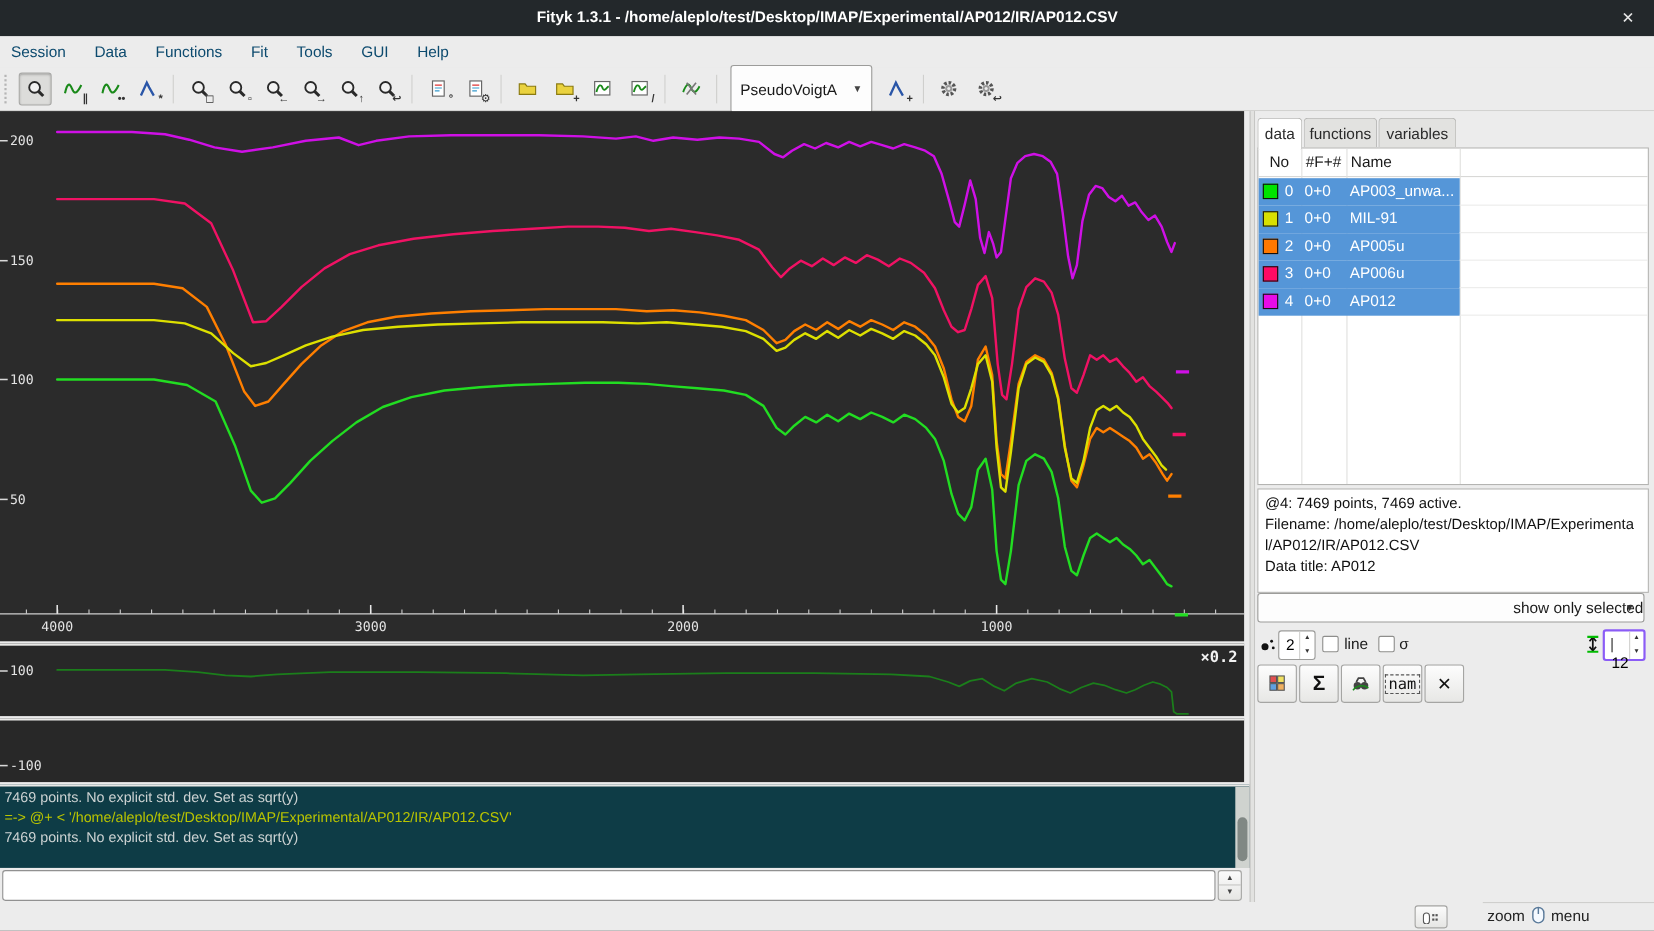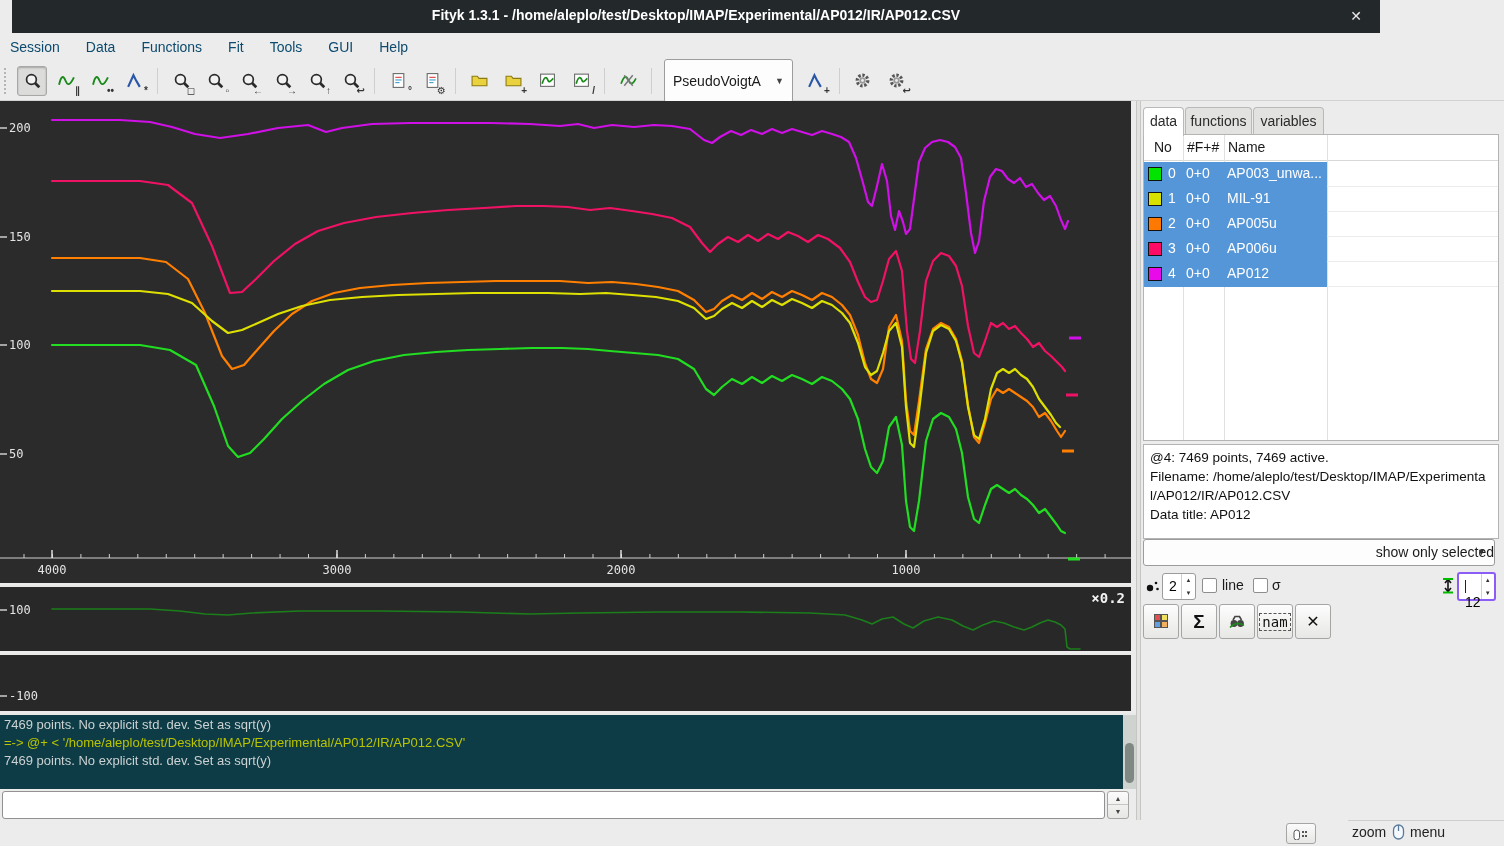--- a/index.html
+++ b/index.html
@@ -1,21 +1,21 @@
 <!DOCTYPE html>
 <html><head>
 <meta charset="utf-8">
 <style>
   * { margin:0; padding:0; box-sizing:border-box; }
   html,body { background:#9a9a9a; }
   body { font-family:"Liberation Sans","DejaVu Sans",sans-serif; }
   .window { position:relative; width:1504px; height:846px; background:#ececec; overflow:hidden; }
 
   
-  .titlebar { position:absolute; left:12px; top:0; width:1368px; height:33px; background:#23282b; color:#fff; }
+  .titlebar { position:absolute; left:0; top:0; width:1504px; height:33px; background:#23282b; color:#fff; }
   .titlebar .title { position:absolute; left:0; right:0; top:7px; text-align:center; font-size:14px; font-weight:bold; }
   .titlebar .close { position:absolute; right:14px; top:6px; width:20px; height:20px; color:#e8e8e8; font-size:14px; text-align:center; line-height:20px; cursor:default; }
 
   
   .menubar { position:absolute; left:0; top:33px; width:1504px; height:28px; background:#ececec; display:flex; align-items:center; padding-left:10px; gap:26px; font-size:14px; color:#0c4a6e; }
   .menubar span { cursor:default; }
 
   
   .toolbar { position:absolute; left:0; top:61px; width:1504px; height:40px; background:#ececec; border-bottom:1px solid #d2d2d0; display:flex; align-items:center; padding-left:2px; }
   .tgrip { width:7px; height:26px; border-left:2px dotted #b5b5b5; margin:0 4px 0 2px; }

